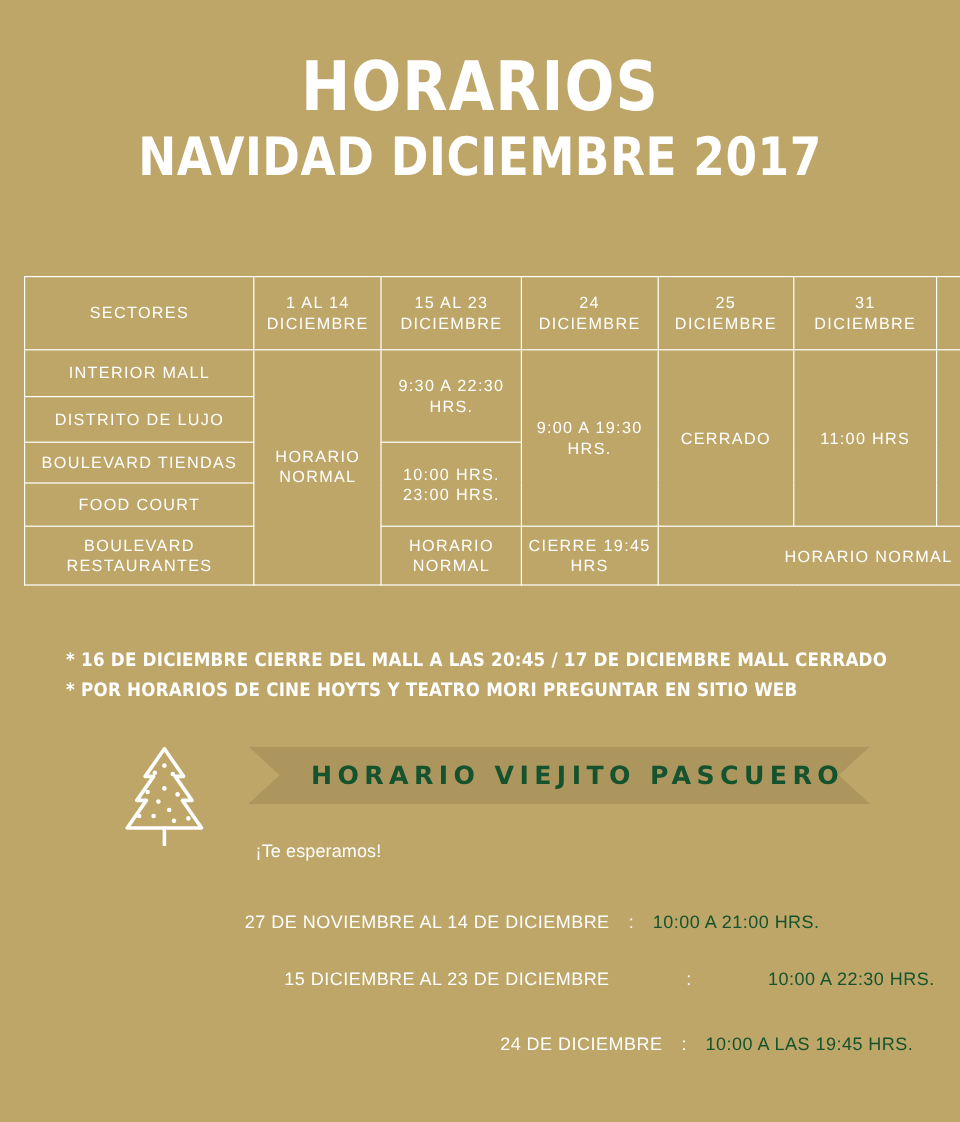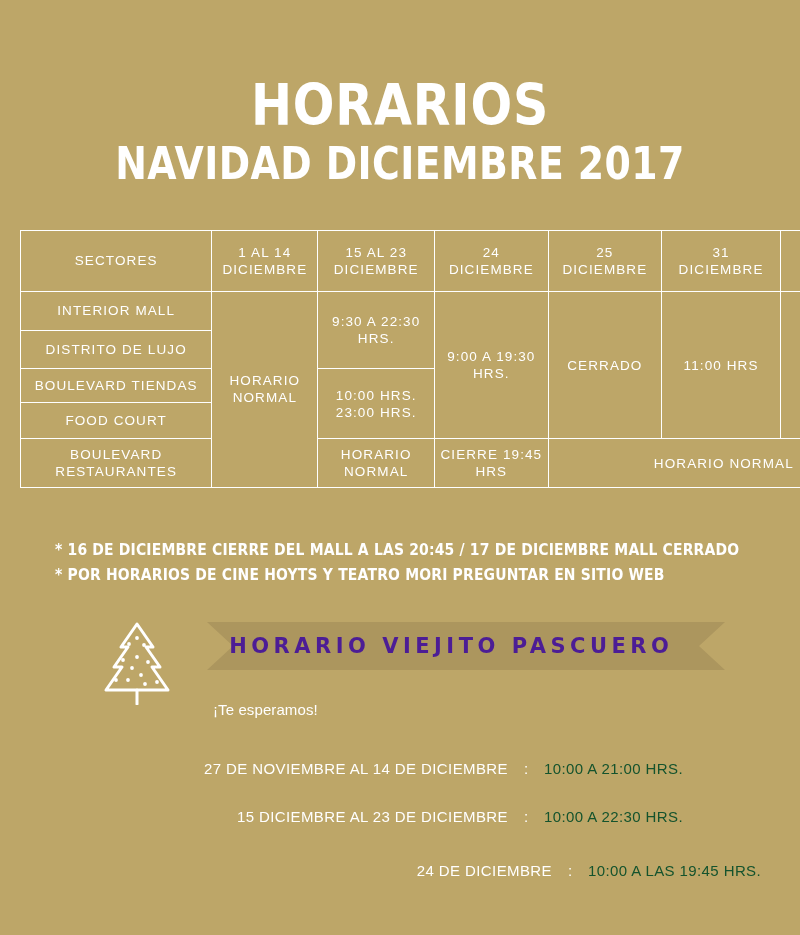--- a/index.html
+++ b/index.html
@@ -12,21 +12,21 @@
     background: #bda668;
     font-family: "Liberation Sans", sans-serif;
     color: #ffffff;
     overflow: hidden;
     position: relative;
   }
 
   
   .title-block {
     text-align: center;
-    padding-top: 76px;
+    padding-top: 44px;
   }
   .title-main {
     font-family: "DejaVu Sans", sans-serif;
     font-weight: bold;
     font-size: 57px;
     line-height: 58px;
     letter-spacing: 1px;
     transform: scaleX(0.86);
     transform-origin: center;
     color: #ffffff;
@@ -126,32 +126,32 @@
     left: 207px;
     top: 622px;
     width: 518px;
     height: 48px;
     background: #ac965e;
     clip-path: polygon(0 0, 100% 0, calc(100% - 26px) 50%, 100% 100%, 0 100%, 26px 50%);
     -webkit-clip-path: polygon(0 0, 100% 0, calc(100% - 26px) 50%, 100% 100%, 0 100%, 26px 50%);
   }
   .ribbon-text {
     position: absolute;
-    left: 190px;
+    left: 220px;
     top: 622px;
     width: 518px;
     height: 48px;
     display: flex;
     align-items: center;
     justify-content: center;
     font-family: "DejaVu Sans", sans-serif;
     font-weight: bold;
     font-size: 21px;
     letter-spacing: 4.5px;
-    color: #4c1d95;
+    color: #14532d;
     text-indent: 4.5px;
   }
 
   
   .intro {
     position: absolute;
     left: 213px;
     top: 698px;
     font-family: "Liberation Sans", sans-serif;
     font-size: 15px;
@@ -187,21 +187,21 @@
     font-size: 15px;
     color: #ffffff;
   }
   .sched-time {
     font-family: "Liberation Sans", sans-serif;
     font-size: 15px;
     letter-spacing: 0.4px;
     color: #14532d;
   }
   .r1 { margin-top: 0px; }
-  .r2 { margin-top: 2px; }
+  .r2 { margin-top: 2px; gap: 48px; }
   .r3 { margin-top: 8px; padding-left: 44px; }
 </style>
 </head>
 <body>
 
 <div class="title-block">
   <div class="title-main">HORARIOS</div>
   <div class="title-sub">NAVIDAD DICIEMBRE 2017</div>
 </div>
 

